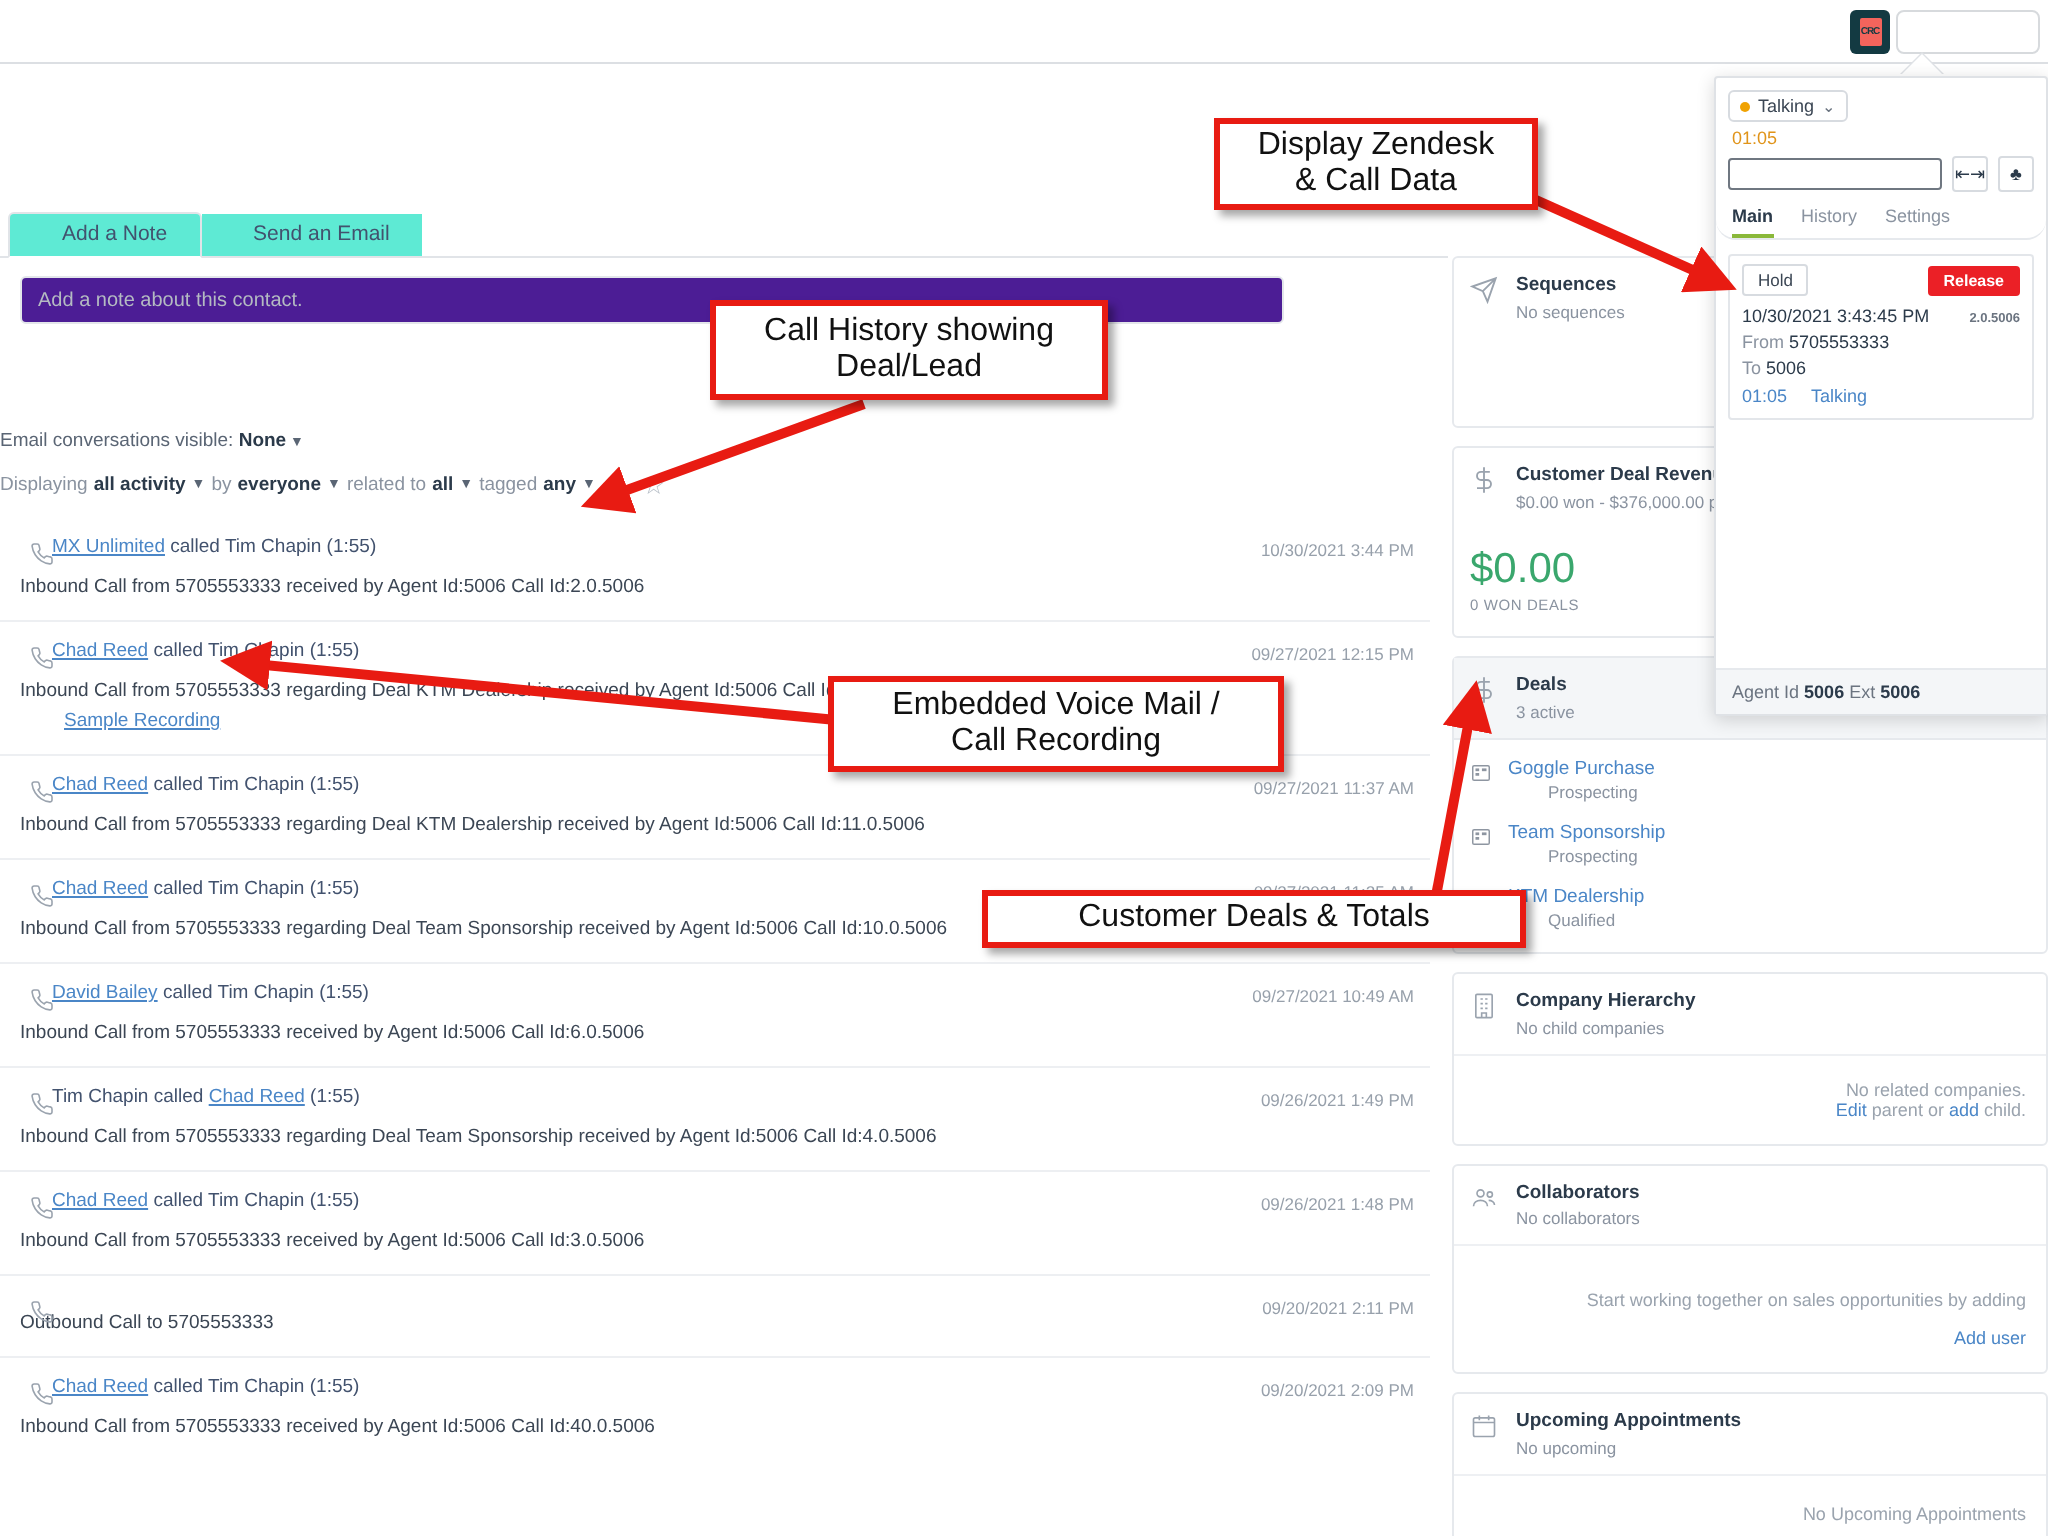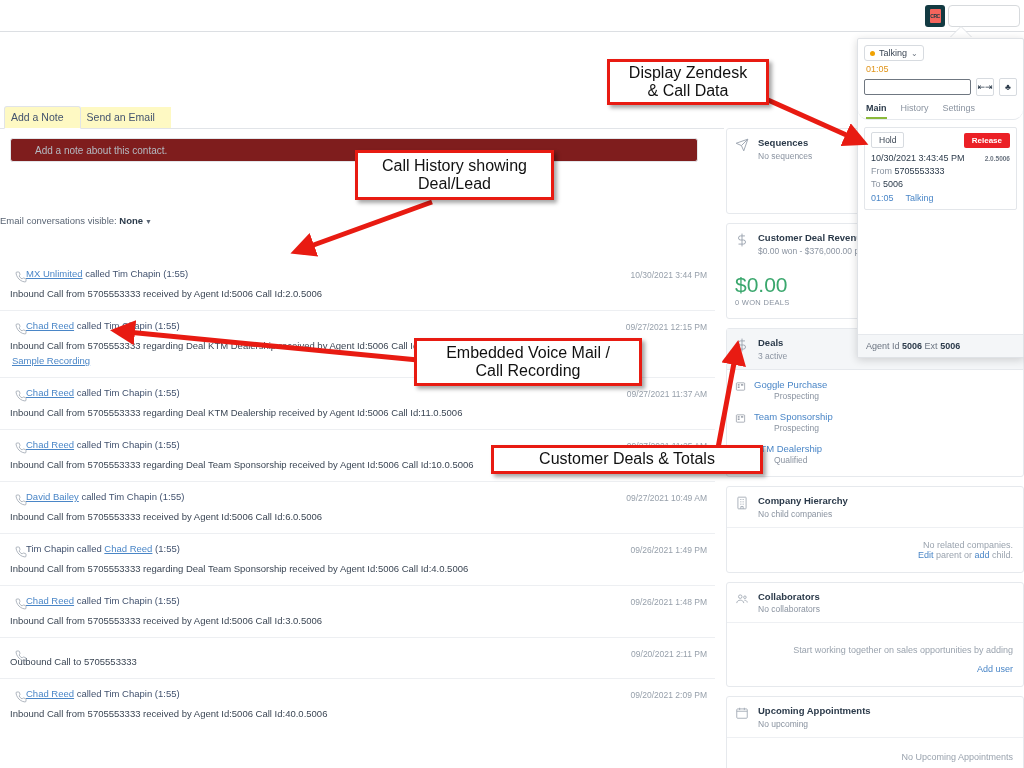--- a/index.html
+++ b/index.html
@@ -39,32 +39,32 @@
   
   .crm-page { position:absolute; left:0; top:33px; width:1024px; height:735px; background:#fff; }
 
   
   .note-tabs {
     position:absolute; left:0; top:72px; width:724px; height:24px;
     border-bottom:1px solid #e1e4e8; display:flex; align-items:flex-end;
     padding-left:4px; gap:0px;
   }
   .note-tab {
-    font-size:10.5px; color:#42526e; padding:4px 16px 5px 6px;
-    background:#fef9c3; cursor:pointer;
+    font-size:10.5px; color:#42526e; padding:4px 16px 5px 26px;
+    background:#5eead4; cursor:pointer;
   }
   .note-tab.active {
     border:1px solid #e1e4e8; border-bottom:1px solid #fff;
     border-radius:3px 3px 0 0; margin-bottom:-1px; color:#42526e;
   }
 
   .note-box {
-    position:absolute; left:10px; top:105px; width:688px; height:24px;
-    border:1px solid #e3e6ea; border-radius:3px; background:#7f1d1d;
-    display:flex; align-items:center; padding-left:24px;
+    position:absolute; left:10px; top:105px; width:632px; height:24px;
+    border:1px solid #e3e6ea; border-radius:3px; background:#4c1d95;
+    display:flex; align-items:center; padding-left:8px;
   }
   .note-box .ph { font-size:10px; color:#b4bac2; }
 
   .email-vis {
     position:absolute; left:0; top:182px; font-size:9.5px; color:#5a6574;
   }
   .email-vis b { color:#2b3a4a; }
   .caret { font-size:7px; color:#5a6574; }
 
   .display-row {
@@ -79,21 +79,21 @@
   .feed { position:absolute; left:0; top:226px; width:715px; }
   .feed-item { position:relative; border-bottom:1px solid #edeff2; padding:9px 0 11px 0; }
   .feed-item:last-child { border-bottom:none; }
   .feed-head { display:flex; align-items:center; gap:5px; padding-left:14px; }
   .phone-icon { position:absolute; left:15px; top:12px; width:12px; height:12px; color:#9aa3ae; }
   .feed-title { font-size:9.5px; color:#42526e; padding-left:12px; }
   .feed-title a { color:#4a86c7; text-decoration:underline; }
   .feed-time { position:absolute; right:8px; top:11px; font-size:8.5px; color:#97a0ab; }
   .feed-body { font-size:9.5px; color:#3b4654; padding-left:10px; margin-top:9px; }
   .feed-link { display:block; font-size:9.5px; color:#4a86c7; text-decoration:underline;
-               padding-left:12px; margin-top:4px; }
+               padding-left:32px; margin-top:4px; }
 
   
   .sidebar { position:absolute; left:726px; top:95px; width:298px; }
   .card { background:#fff; border:1px solid #e6e9ed; border-radius:3px; margin-bottom:9px; }
   .card-head { display:flex; align-items:flex-start; gap:9px; padding:8px 10px 8px 8px; }
   .card-head.shaded { background:#f4f6f8; border-bottom:1px solid #e6e9ed; }
   .card-ico { width:14px; height:14px; flex:0 0 14px; color:#9aa3ae; margin-top:1px; }
   .card-title { font-size:9.5px; font-weight:bold; color:#2b3a4a; line-height:1.25; }
   .card-sub { font-size:8.5px; color:#8a93a0; margin-top:2px; }
   .card-body { padding:12px 10px; font-size:9px; color:#9aa3ae; text-align:right; }
@@ -188,20 +188,36 @@
 
     <div class="note-box">
       <span class="ph">Add a note about this contact.</span>
     </div>
 
     <div class="email-vis">
       <span>Email conversations visible:</span>
       <b>None</b><span class="caret"> ▼</span>
     </div>
 
+    <div class="display-row">
+      <span>Displaying</span>
+      <b>all activity</b>
+      <span class="caret">▼</span>
+      <span>by</span>
+      <b>everyone</b>
+      <span class="caret">▼</span>
+      <span>related to</span>
+      <b>all</b>
+      <span class="caret">▼</span>
+      <span>tagged</span>
+      <b>any</b>
+      <span class="caret">▼</span>
+      <span class="divider"></span>
+      <span class="star-icon">☆</span>
+    </div>
 
     <div class="feed" id="feed">
         <div class="feed-item">
           <svg class="phone-icon" viewBox="0 0 24 24" fill="none" stroke="currentColor" stroke-width="1.6">
             <path d="M22 16.9v3a2 2 0 01-2.2 2 19.8 19.8 0 01-8.6-3.1 19.5 19.5 0 01-6-6A19.8 19.8 0 012.1 4.2 2 2 0 014.1 2h3a2 2 0 012 1.7c.1 1 .4 1.9.7 2.8a2 2 0 01-.5 2.1L8.1 9.9a16 16 0 006 6l1.3-1.2a2 2 0 012.1-.5c.9.3 1.8.6 2.8.7a2 2 0 011.7 2z"></path>
           </svg>
           <div class="feed-head">
             <div class="feed-title"><a href="#">MX Unlimited</a> called <span>Tim Chapin</span> (1:55)</div>
           </div>
           <div class="feed-time">10/30/2021 3:44 PM</div>

